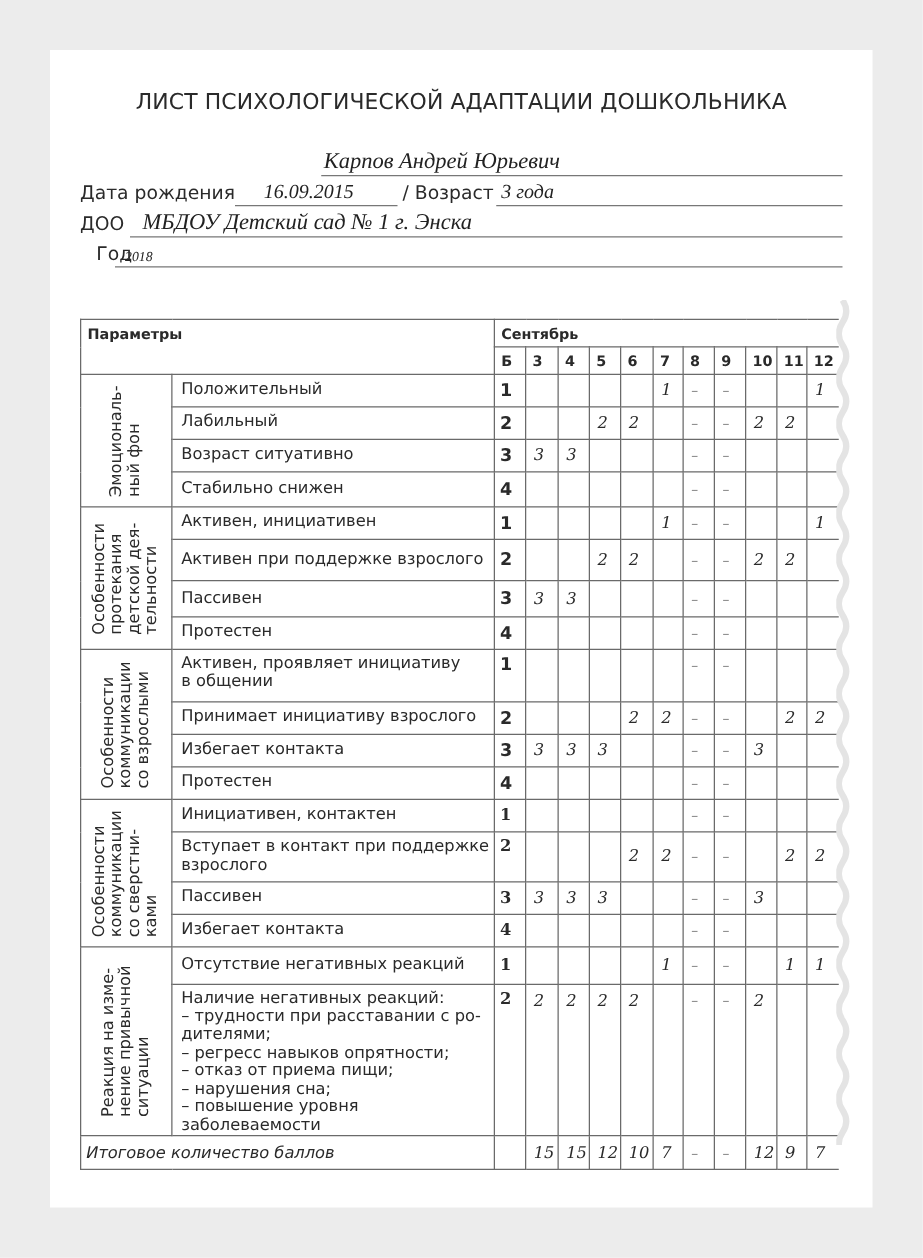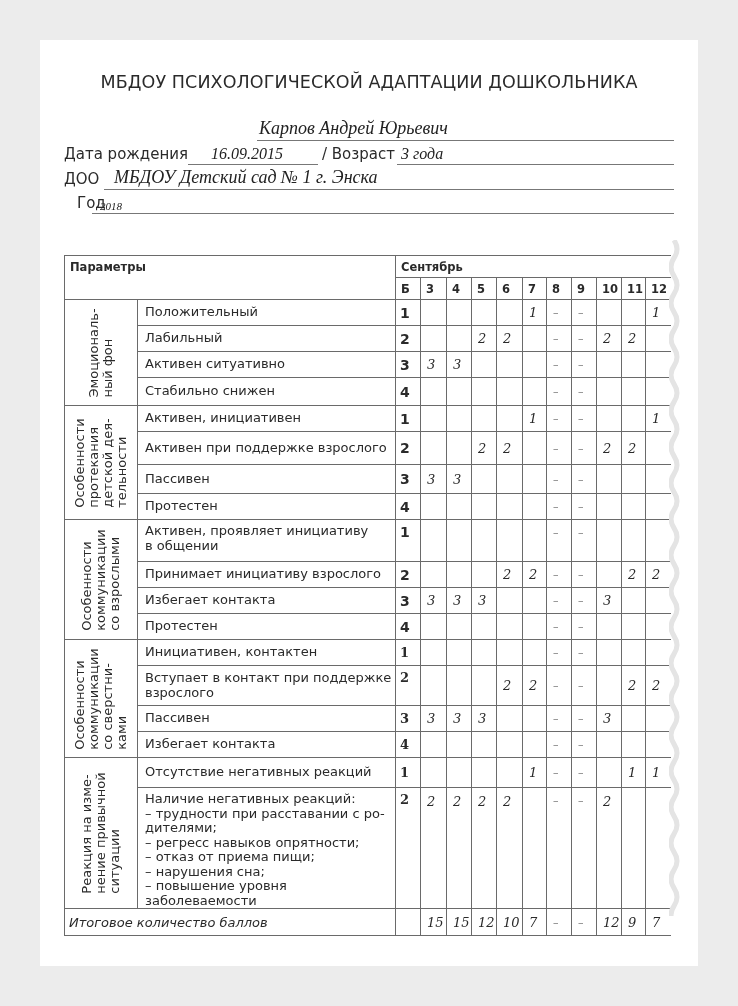--- a/index.html
+++ b/index.html
@@ -26,21 +26,21 @@
     .v { font-family: "DejaVu Serif", serif; font-style: italic; font-size: 13px; color: #333; padding-left: 6px !important; }
     .v.top { vertical-align: top !important; padding-top: 6px !important; }
     .v.dash { color: #777; font-style: normal; font-size: 11px; }
     .total-lbl { font-size: 13px; padding-left: 4px !important; font-style: italic; }
     .wave { position: absolute; left: 629px; top: 200px; width: 14px; height: 676px; }
   </style>
 </head>
 <body>
 
 <div class="page">
-  <div class="title">МБДОУ ПСИХОЛОГИЧЕСКОЙ АДАПТАЦИИ ДОШКОЛЬНИКА</div>
+  <div class="title">ЛИСТ ПСИХОЛОГИЧЕСКОЙ АДАПТАЦИИ ДОШКОЛЬНИКА</div>
 
   <div class="field-line" style="top:79px;">
     <span class="val" style="left:195px;">Карпов Андрей Юрьевич</span>
     <div class="uline" style="left:193px; width:417px;"></div>
   </div>
 
   <div class="field-line" style="top:103px;">
     <span class="lbl" style="left:0;">Дата рождения</span>
     <span class="val" style="left:147px; font-size:16px;">16.09.2015</span>
     <div class="uline" style="left:124px; width:130px;"></div>
@@ -121,21 +121,21 @@
           <td class="v">2</td>
           <td class="v">2</td>
           <td class="v"></td>
           <td class="v dash">–</td>
           <td class="v dash">–</td>
           <td class="v">2</td>
           <td class="v">2</td>
           <td class="v" style="border-right: none;"></td>
         </tr>
         <tr style="height: 26px;">
-          <td class="param" style="white-space: pre-line;">Активен ситуативно</td>
+          <td class="param" style="white-space: pre-line;">Возраст ситуативно</td>
           <td class="b">3</td>
           <td class="v">3</td>
           <td class="v">3</td>
           <td class="v"></td>
           <td class="v"></td>
           <td class="v"></td>
           <td class="v dash">–</td>
           <td class="v dash">–</td>
           <td class="v"></td>
           <td class="v"></td>

